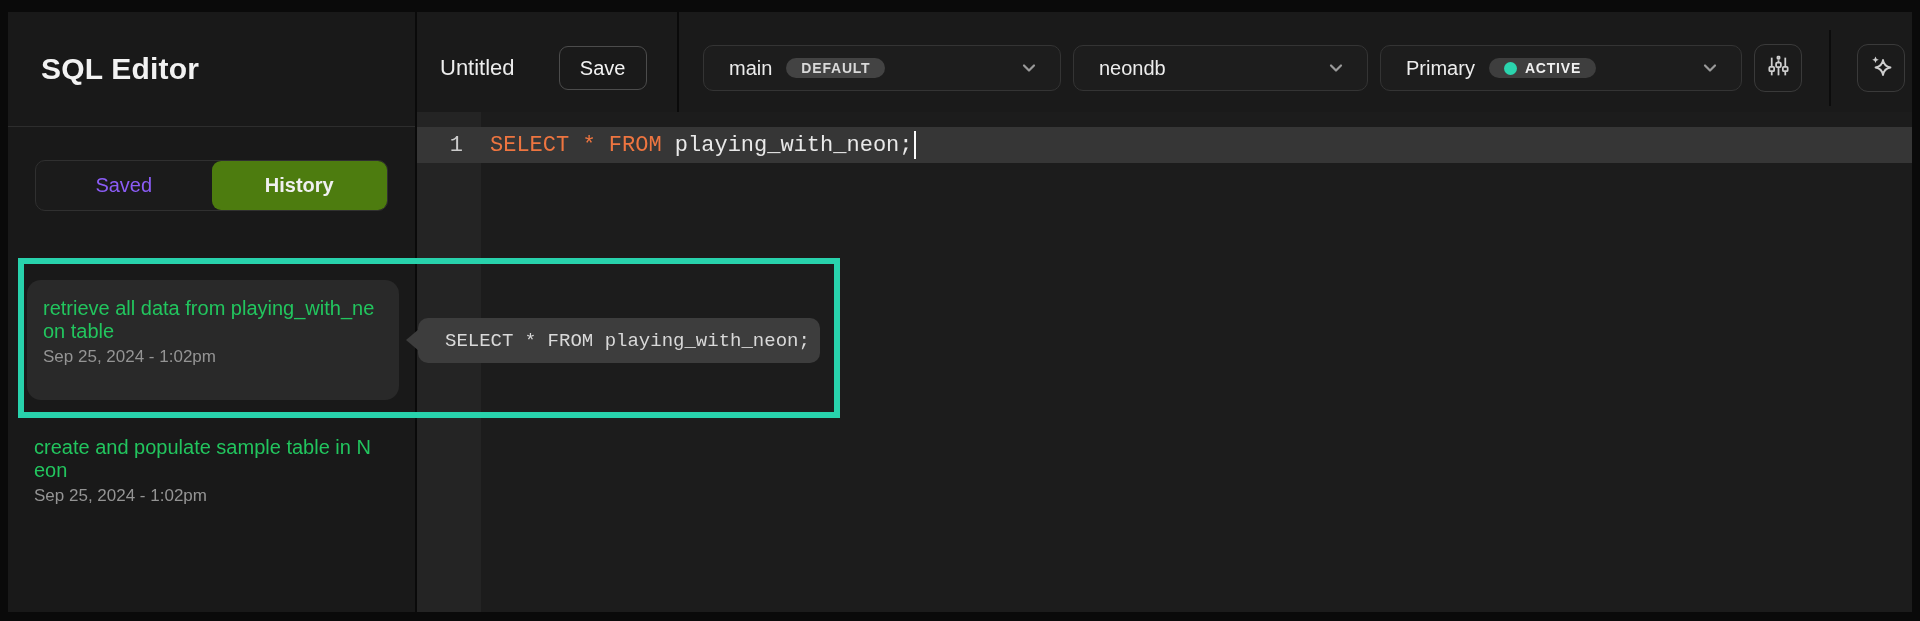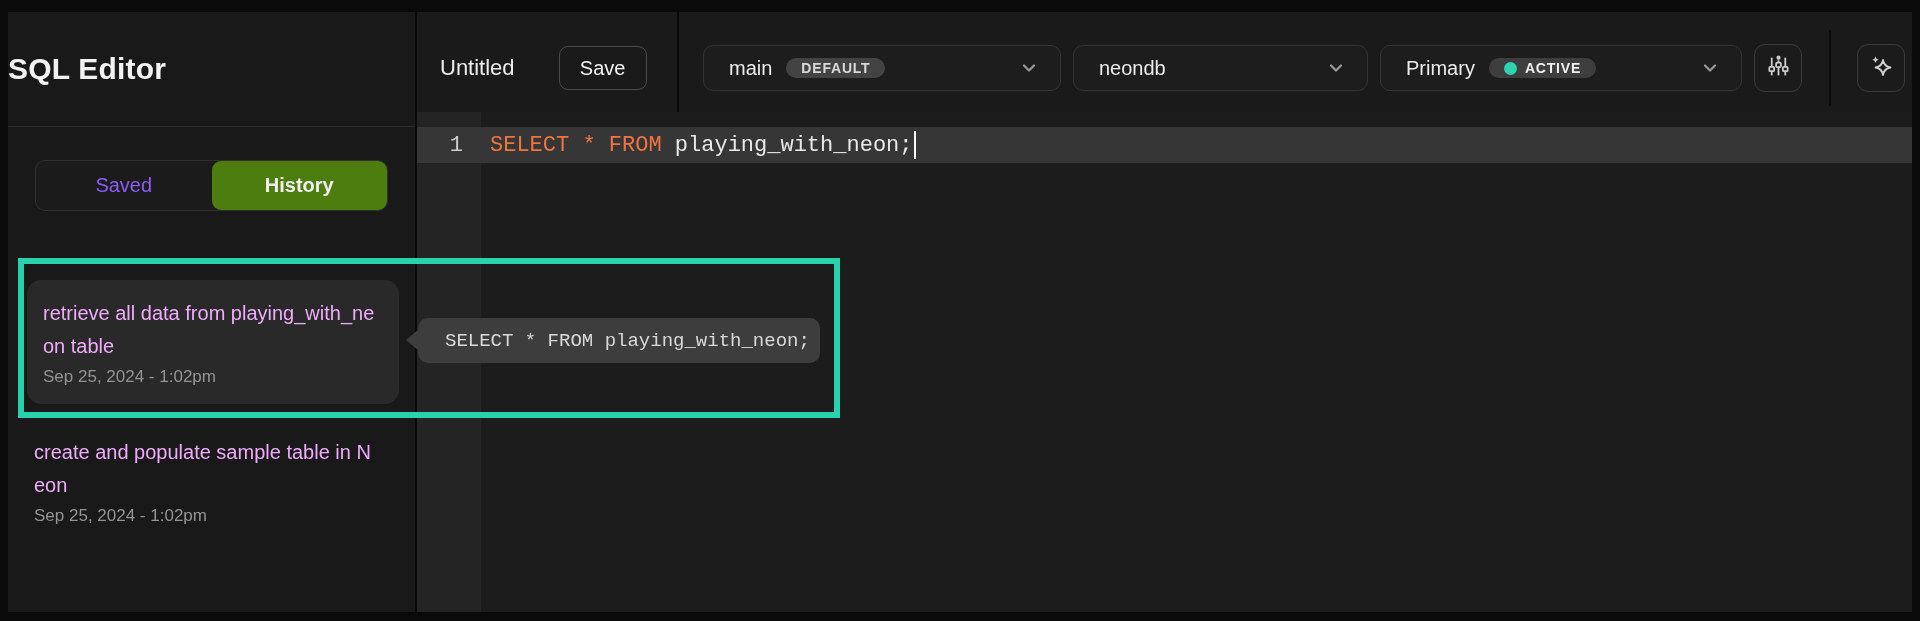--- a/index.html
+++ b/index.html
@@ -2,33 +2,33 @@
 <html><head>
 <meta charset="utf-8">
 <style>
   * { margin: 0; padding: 0; box-sizing: border-box; }
   html, body { width: 1920px; height: 621px; background: #0a0a0a; overflow: hidden;
                font-family: "Liberation Sans", sans-serif; }
 
   
   .sidebar { position: absolute; left: 8px; top: 12px; width: 407px; height: 600px;
              background: #191919; }
-  .sb-header { height: 115px; display: flex; align-items: center; 
+  .sb-header { height: 115px; display: flex; align-items: center; padding-left: 33px;
                border-bottom: 1px solid #2d2d2d; }
   .sb-title { font-size: 30px; font-weight: 700; color: #f2f2f2; letter-spacing: 0.2px; }
 
   .tabs { margin: 33px 0 0 27px; width: 353px; height: 51px; display: flex;
           background: #1b1b1b; border: 1px solid #303030; border-radius: 10px; }
   .tab { flex: 1; display: flex; align-items: center; justify-content: center;
          font-size: 20px; color: #8b5cf6; cursor: pointer; border-radius: 9px; }
   .tab.active { background: #4d7c0f; color: #f0f0f0; font-weight: 700; }
 
   .hist-card { position: absolute; left: 19px; top: 268px; width: 372px; min-height: 120px;
                background: #292929; border-radius: 14px; padding: 17px 16px; }
-  .hist-title { font-size: 20px; line-height: 33px; color: #f0abfc; word-break: break-all; }
+  .hist-title { font-size: 20px; line-height: 23px; color: #22c55e; word-break: break-all; }
   .hist-date { font-size: 17px; color: #949494; margin-top: 4px; }
   .hist-plain { position: absolute; left: 26px; top: 424px; width: 345px; }
 
   
   .toolbar { position: absolute; left: 417px; top: 12px; width: 1495px; height: 100px;
              background: #1a1a1a; display: flex; align-items: center; padding-top: 12px; }
   .doc-group { width: 260px; height: 100%; display: flex; align-items: center;
                padding-left: 23px; gap: 44px; }
   .doc-title { font-size: 22px; color: #ececec; }
   .save-btn { width: 88px; height: 44px; border: 1px solid #4c4c4c; border-radius: 9px;

